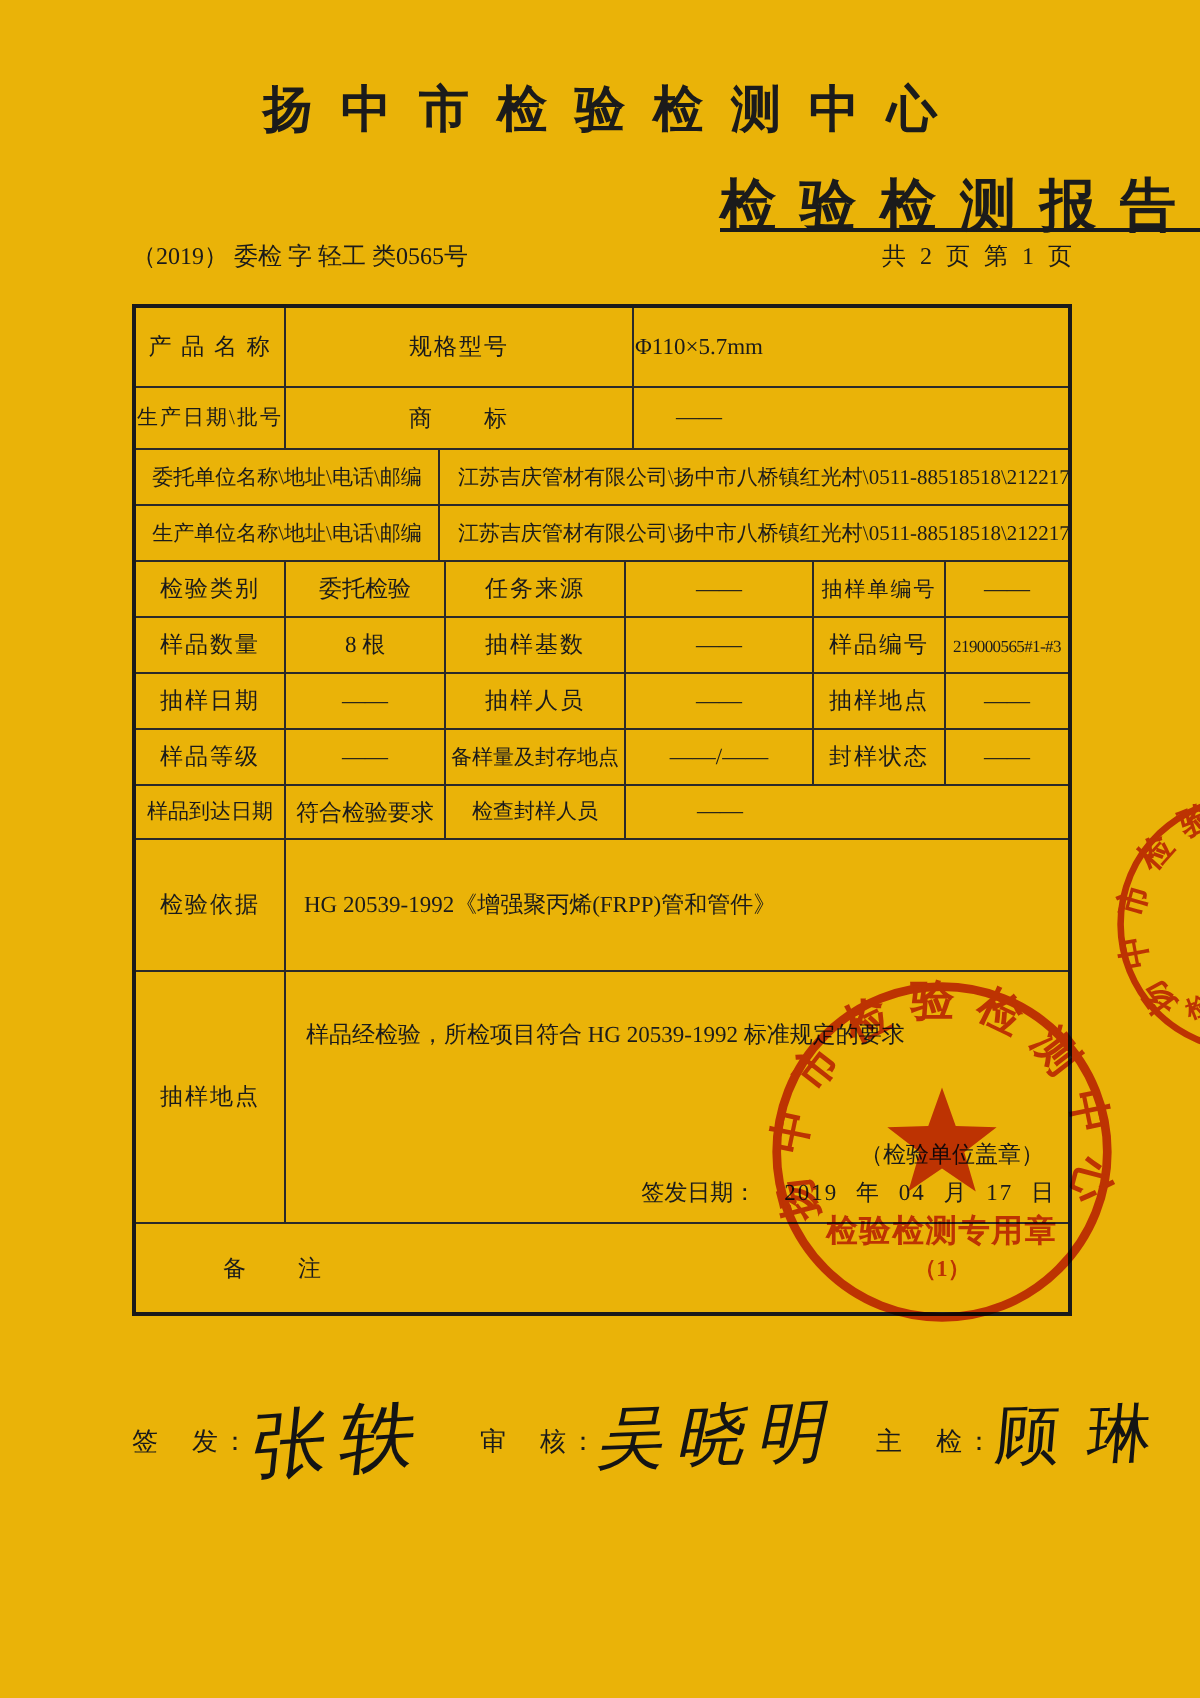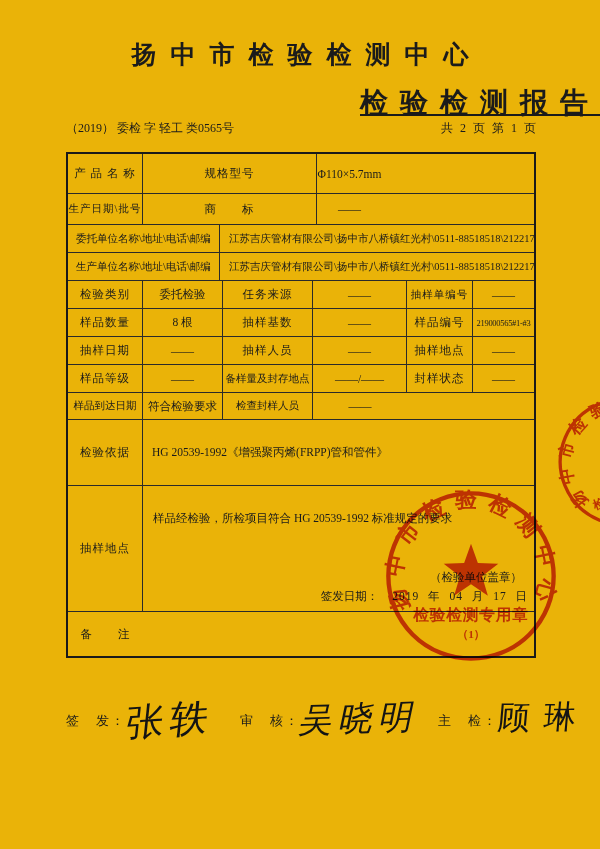--- a/index.html
+++ b/index.html
@@ -13,21 +13,21 @@
     font-size:25px;font-weight:bold;letter-spacing:14px;text-indent:14px;}
   .report-title{position:absolute;top:84px;left:0;width:100%;text-align:right;
     font-size:28px;font-weight:bold;letter-spacing:12px;text-indent:12px;text-decoration:underline;}
   .meta-row{position:absolute;top:120px;left:66px;width:472px;
     display:flex;justify-content:space-between;font-size:12px;}
   .meta-row .pages{letter-spacing:2px;margin-left:24px;}
   
   .tbl{position:absolute;top:152px;left:66px;width:470px;
     border:2px solid #1a1a1a;box-sizing:border-box;background:transparent;}
   .row{display:grid;border-bottom:1px solid #2a2a2a;box-sizing:border-box;}
-  .row:last-child{border-bottom:none;}
+  .row:last-child{border-bottom:none;padding-left:31px;}
   .rA{grid-template-columns:75px 174px 65px 1fr;}
   .rB{grid-template-columns:152px 1fr;}
   .rC{grid-template-columns:75px 80px 90px 94px 66px 1fr;}
   .rD{grid-template-columns:75px 1fr;}
   .h34{height:40px}.h33{height:31px}.h29{height:28px}.h28{height:27px}
   .h68{height:66px}.h128{height:126px}.h45{height:44px}
   .c{border-right:1px solid #2a2a2a;display:flex;align-items:center;justify-content:center;
     font-size:11.5px;box-sizing:border-box;overflow:hidden;white-space:nowrap;
     padding:0 3px;}
   .c:last-child{border-right:none;}

